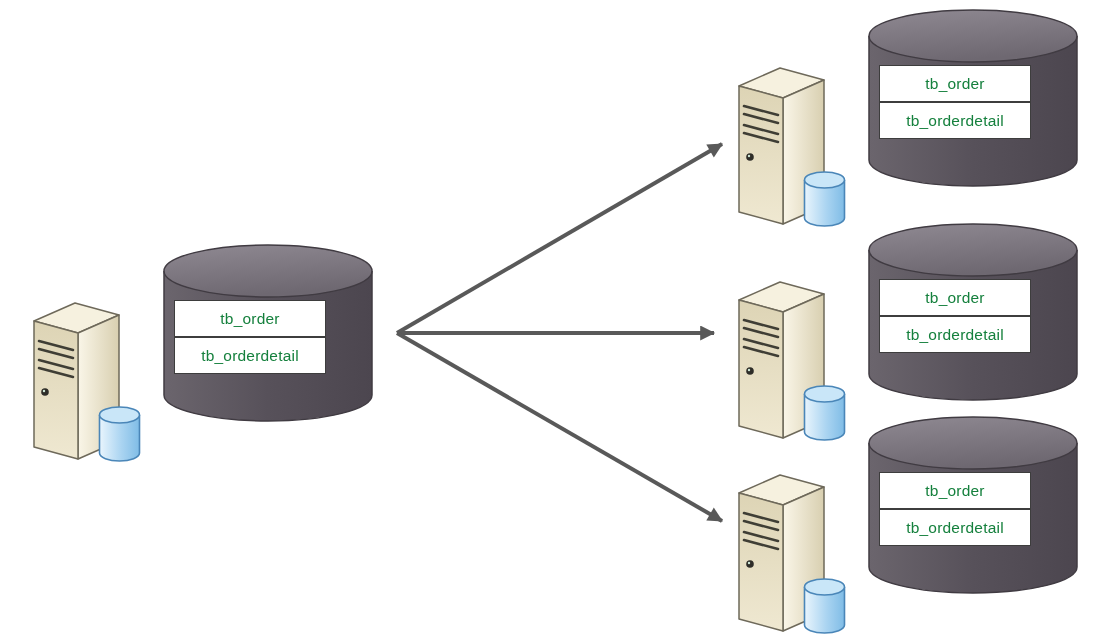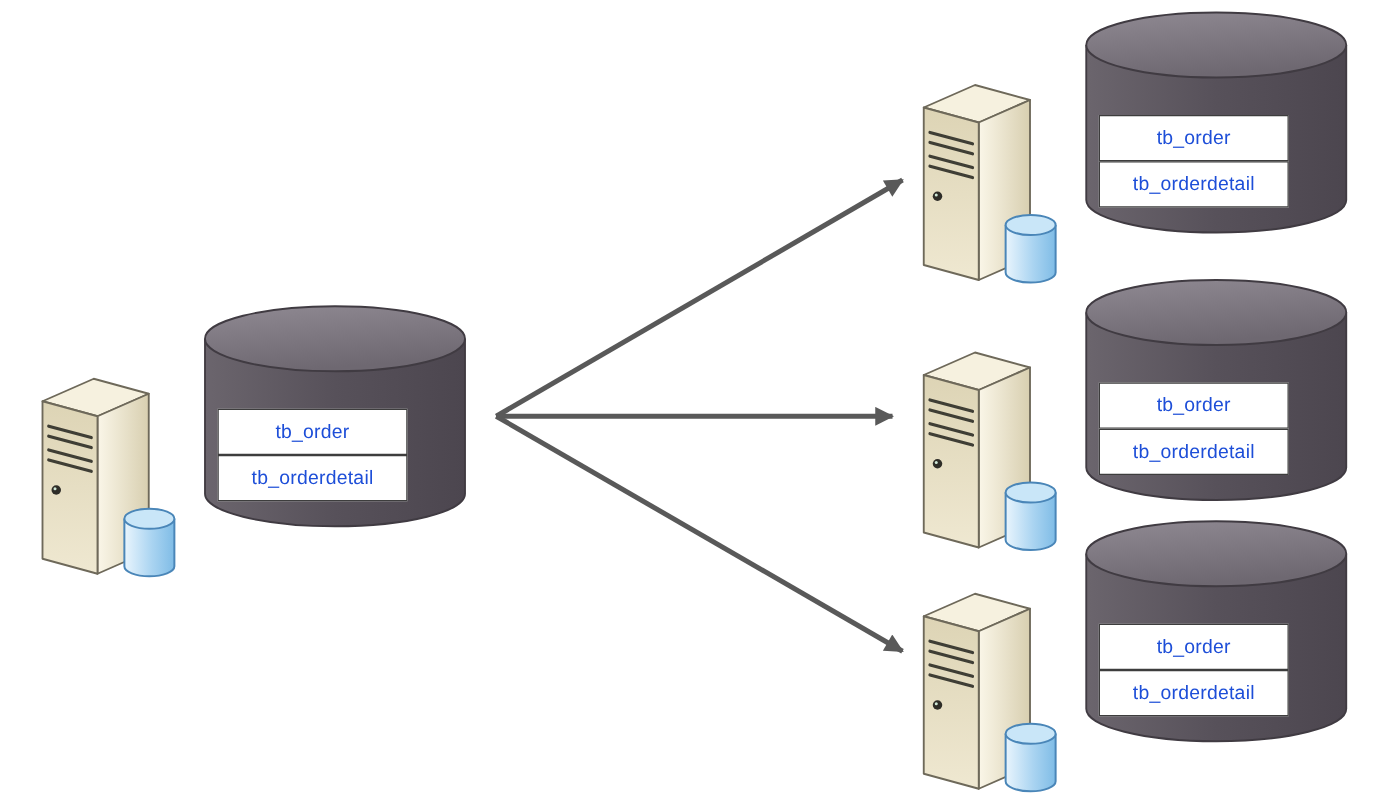--- a/index.html
+++ b/index.html
@@ -9,22 +9,22 @@
     background:#ffffff; overflow:hidden;
   }
   .node { position:absolute; width:350px; height:224px; }
   .big-db  { position:absolute; left:130px; top:0;    width:220px; height:182px; }
   .server  { position:absolute; left:0;     top:45px; width:104px; height:178px; }
   .disk    { position:absolute; left:69px;  top:162px; width:45px; height:59px; }
   .table-label {
     position:absolute; left:146px; width:152px; height:37px;
     background:#ffffff; border:1.5px solid #3d3d3d;
     display:flex; align-items:center; justify-content:center;
-    font-size:15.5px; color:#1d4ed8; letter-spacing:0.2px;
-    z-index:3; white-space:nowrap;margin-top:27px;
+    font-size:15.5px; color:#15803d; letter-spacing:0.2px;
+    z-index:3; white-space:nowrap;
   }
   .table-label.t0 { top:57px; }
   .table-label.t1 { top:94px; }
   .arrows { position:absolute; left:0; top:0; width:1116px; height:637px; pointer-events:none; }
   .defs-holder { position:absolute; width:0; height:0; overflow:hidden; }
 </style>
 </head>
 <body>
 
 <svg class="defs-holder" xmlns="http://www.w3.org/2000/svg" aria-hidden="true">

